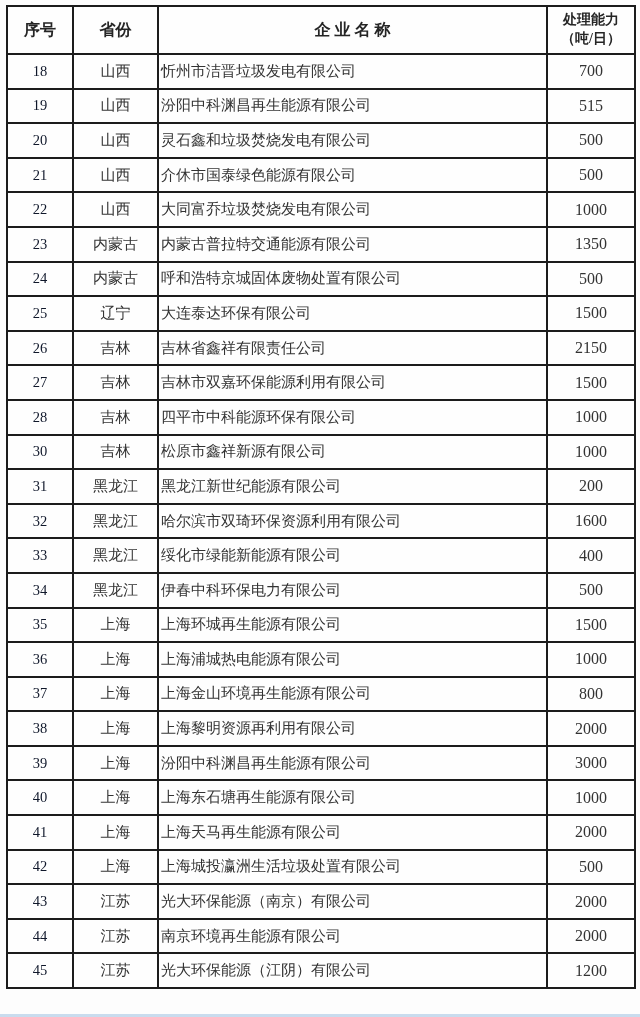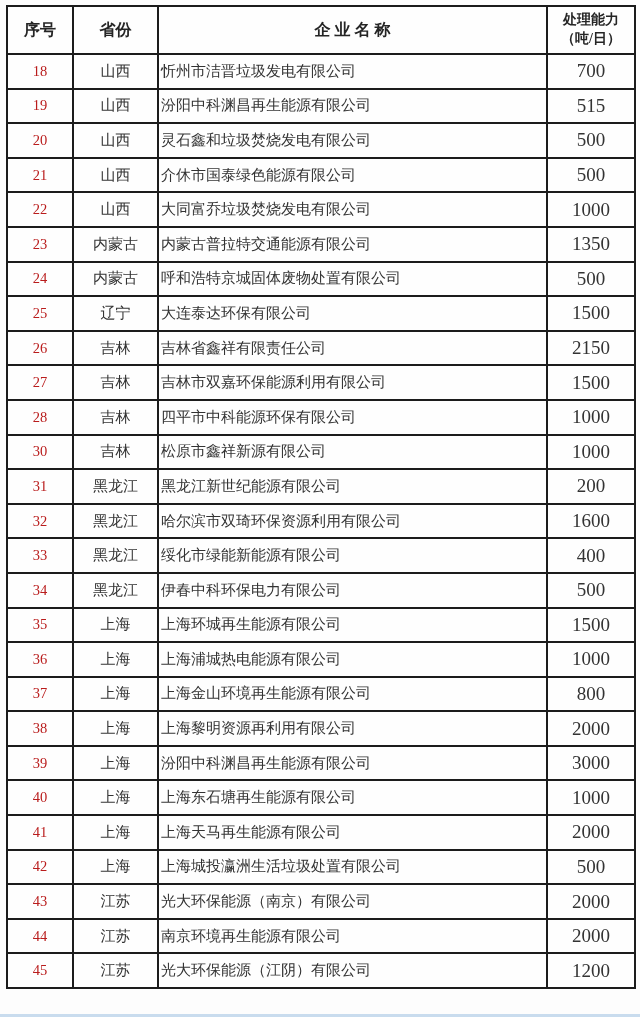--- a/index.html
+++ b/index.html
@@ -51,29 +51,29 @@
     line-height: 1.35;
     font-weight: bold;
   }
   td {
     font-size: 15px;
     color: #333333;
     text-align: center;
   }
   td.c-index {
     font-size: 14.5px;
-    color: #b91c1c;
+    color: #0f172a;
     border-radius: 6px;
   }
   td.c-company {
     text-align: left;
     padding-left: 2px;
   }
   td.c-capacity {
-    font-size: 19px;
+    font-size: 16px;
   }
   .bottom-edge {
     position: absolute;
     left: 0;
     bottom: 0;
     width: 100%;
     height: 3px;
     background: #c9dcee;
   }
 </style>

